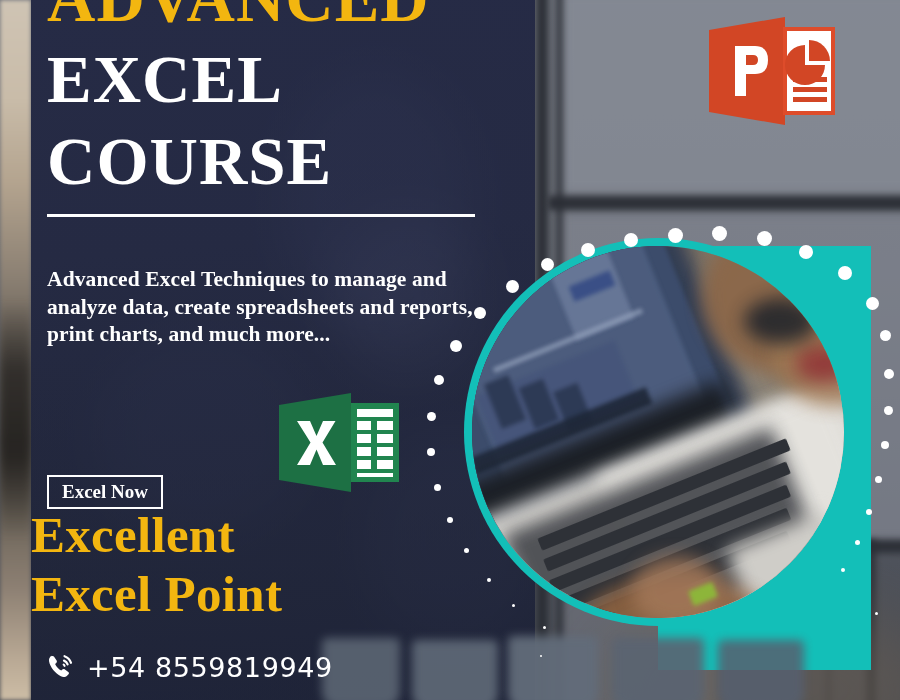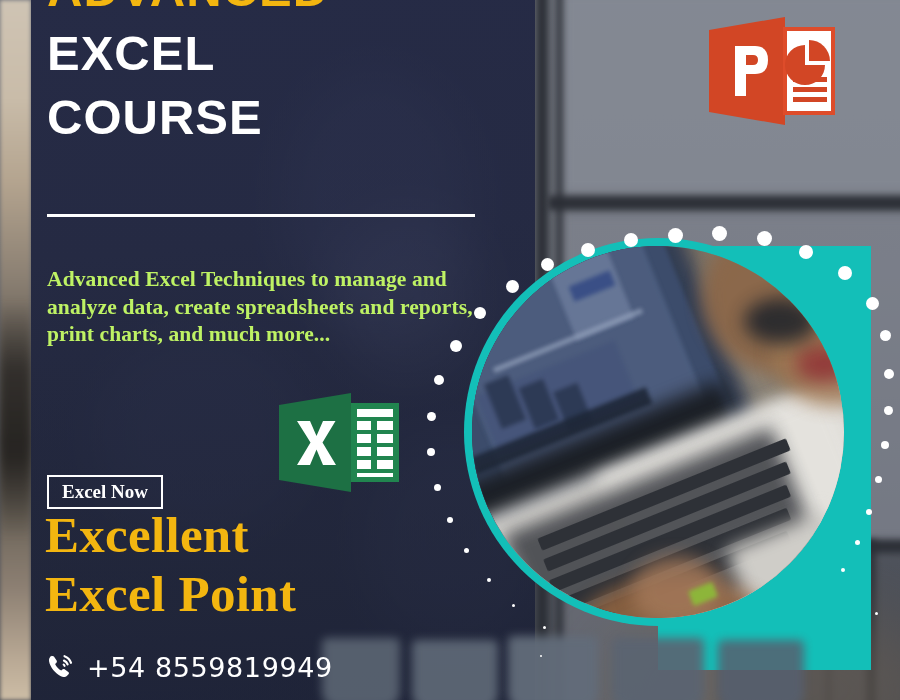--- a/index.html
+++ b/index.html
@@ -43,53 +43,53 @@
     position:absolute;left:31px;top:0;width:504px;height:700px;
     background:linear-gradient(175deg,#272c48 0%,#262b45 35%,#242940 62%,#23283c 82%,#20253a 100%);
     overflow:hidden;
   }
   .navy-ghost{position:absolute;border-radius:50%;filter:blur(26px);opacity:.30;}
   .navy-veil{position:absolute;inset:0;background:linear-gradient(180deg,rgba(37,42,68,.55) 0%,rgba(35,40,62,.35) 45%,rgba(30,35,55,.62) 100%);}
 
   
   .headline{position:absolute;left:47px;top:-34px;width:470px;z-index:14;}
   .hl-line{
-    font-family:Liberation Sans, sans-serif;
-    font-weight:bold;font-size:49px;line-height:.96;
+    font-family:Liberation Serif, serif;
+    font-weight:bold;font-size:67px;line-height:.96;
     letter-spacing:1px;margin:0 0 17px 0;
     text-transform:uppercase;white-space:nowrap;
   }
   .hl-gold{color:#F3B610;}
   .hl-white{color:#ffffff;}
 
   .divider{
     position:absolute;left:47px;top:214px;width:428px;height:3px;
     background:#ffffff;z-index:14;
   }
 
   .desc{
     position:absolute;left:47px;top:266px;width:440px;z-index:14;
     font-family:"Liberation Serif", serif;
     font-weight:bold;font-size:21.5px;line-height:1.29;
-    color:#bef264;letter-spacing:.1px;
+    color:#ffffff;letter-spacing:.1px;
   }
 
   .visit-btn{
     position:absolute;left:47px;top:475px;z-index:16;
     border:2px solid #ffffff;background:transparent;
     color:#ffffff;
     font-family:"Liberation Serif", serif;
     font-weight:bold;font-size:19px;
     padding:5px 13px 6px;
     line-height:1;
     cursor:pointer;
   }
 
   .brand{
-    position:absolute;left:45px;top:506px;width:460px;z-index:14;
+    position:absolute;left:31px;top:506px;width:460px;z-index:14;
     color:#F3B610;
     font-family:"Liberation Serif", serif;
     font-weight:bold;font-size:51px;line-height:1.16;
     letter-spacing:.3px;
   }
 
   .phone-row{
     position:absolute;left:45px;top:652px;z-index:16;
     display:flex;align-items:center;gap:12px;
   }

